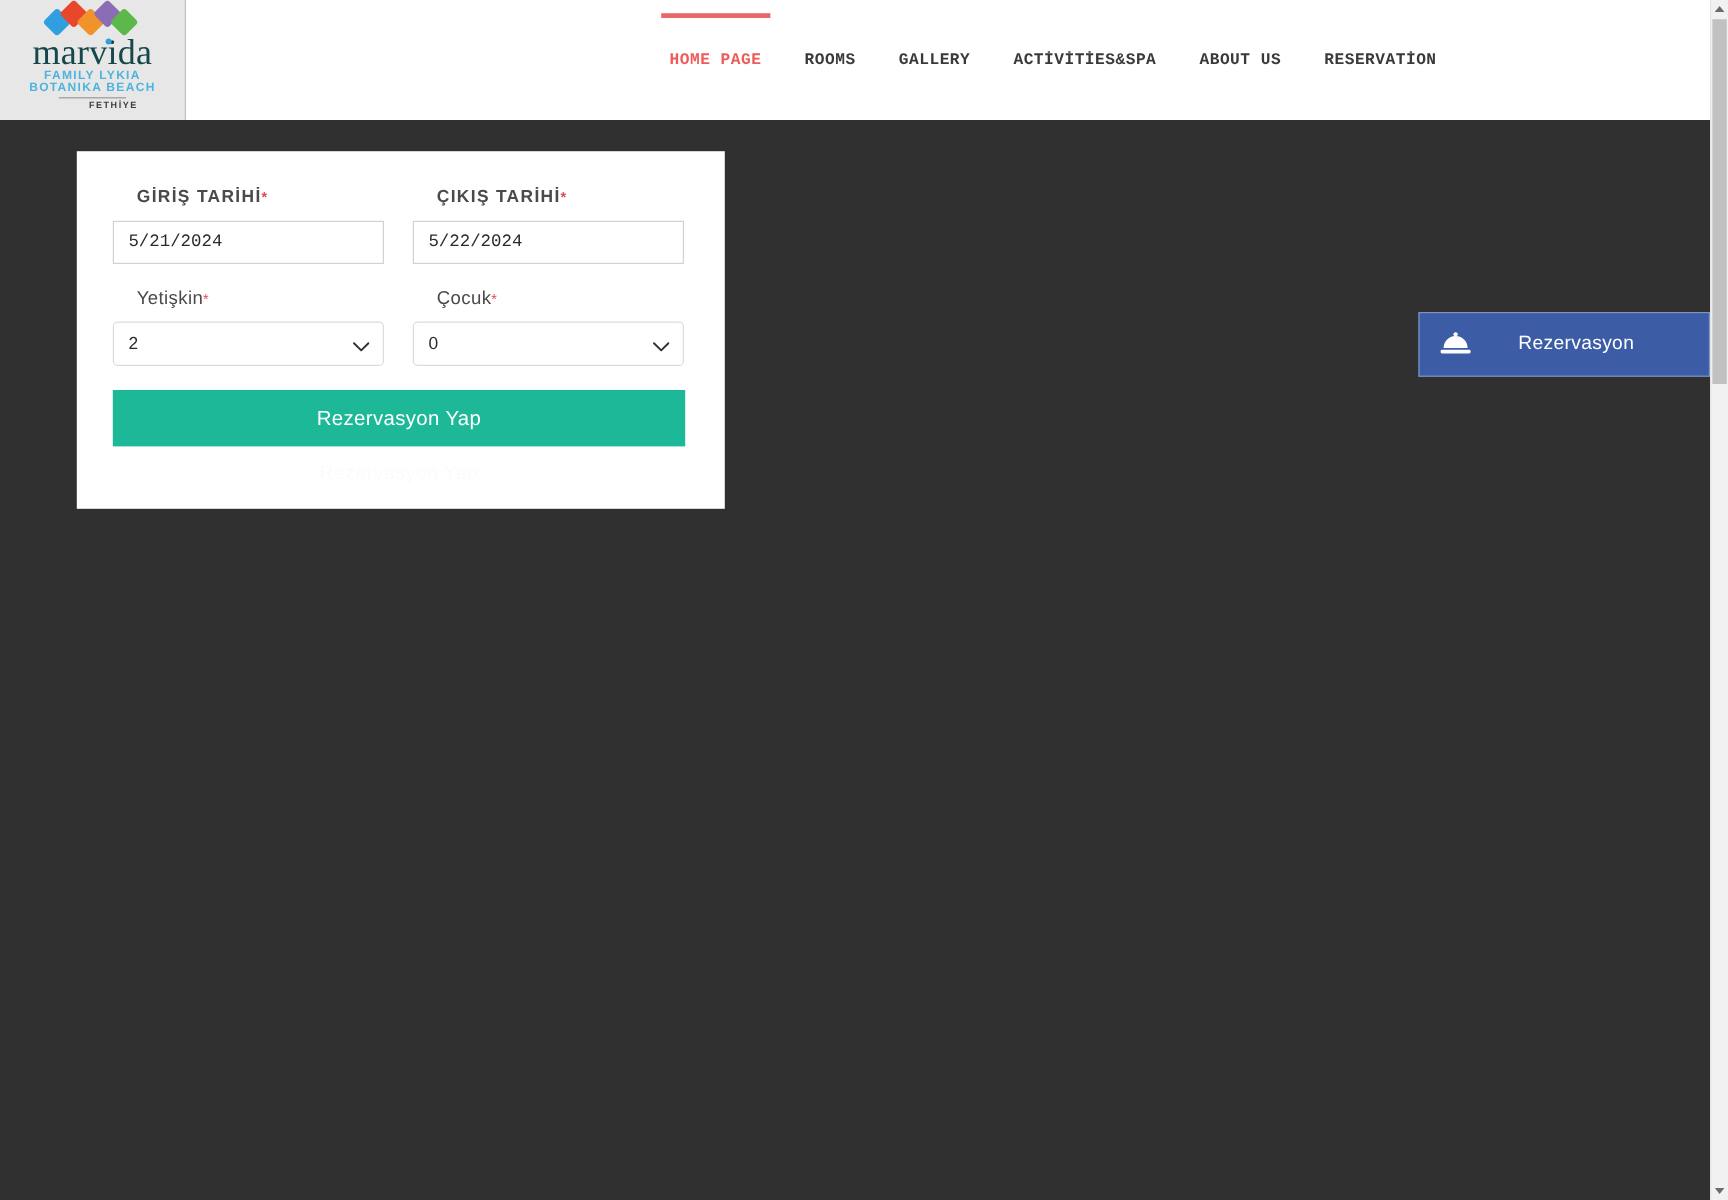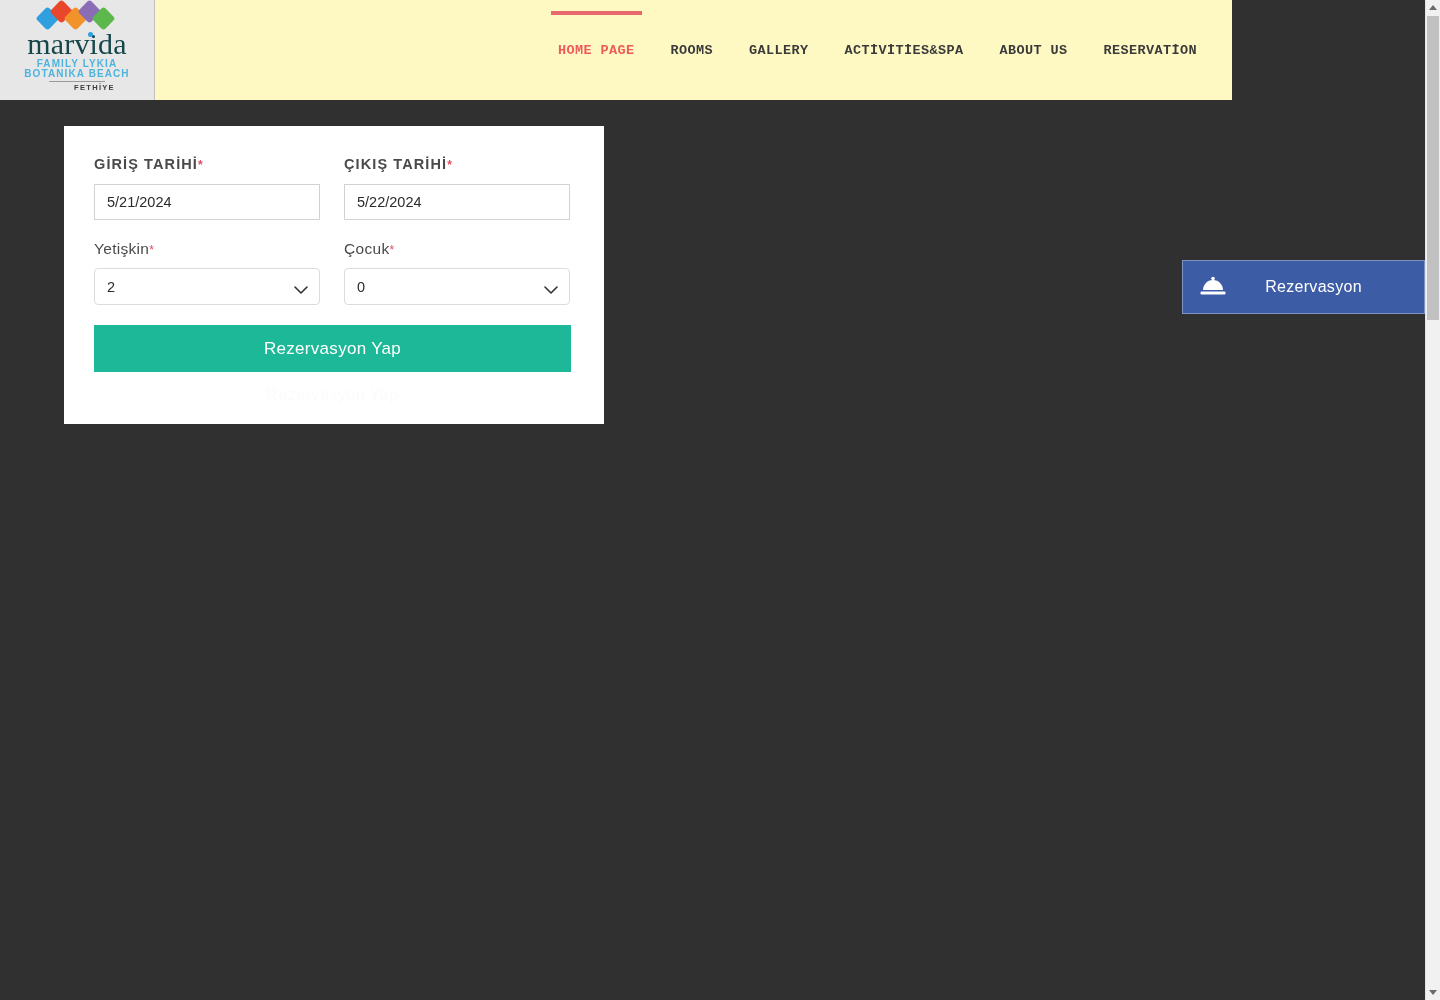--- a/index.html
+++ b/index.html
@@ -27,23 +27,23 @@
     width: 1425px;
     height: 1000px;
     overflow: hidden;
     background: #303030;
   }
 
   
   #header {
     position: absolute;
     left: 0; top: 0;
-    width: 1232px;
+    width: 1425px;
     height: 100px;
-    background: #fef9c3;
+    background: #ffffff;
     z-index: 5;
   }
 
   #logo-box {
     position: absolute;
     left: 0; top: 0;
     width: 155px;
     height: 100px;
     background: #e7e7e7;
     border-right: 1px solid #c0c0c0;
@@ -173,30 +173,31 @@
     row-gap: 0px;
   }
 
   .field-label {
     font-size: 14.5px;
     font-weight: 600;
     letter-spacing: 1.1px;
     color: #4a4a4a;
     margin-bottom: 10px;
     height: 18px;
+    margin-left: 20px;
   }
   .field-label.mixed { letter-spacing: 0.3px; font-size: 15.5px; font-weight: 400; }
   .req { color: #e04b5e; font-size: 12px; }
 
   .txt-input {
     width: 226px;
     height: 36px;
     border: 1px solid #d2d2d2;
     background: #fff;
-    font-family: Liberation Sans, sans-serif;
+    font-family: Liberation Mono, monospace;
     font-size: 14.5px;
     color: #2b2b2b;
     padding: 8px 12px;
     outline: none;
     border-radius: 0;
   }
 
   .sel-wrap {
     position: relative;
     width: 226px;

